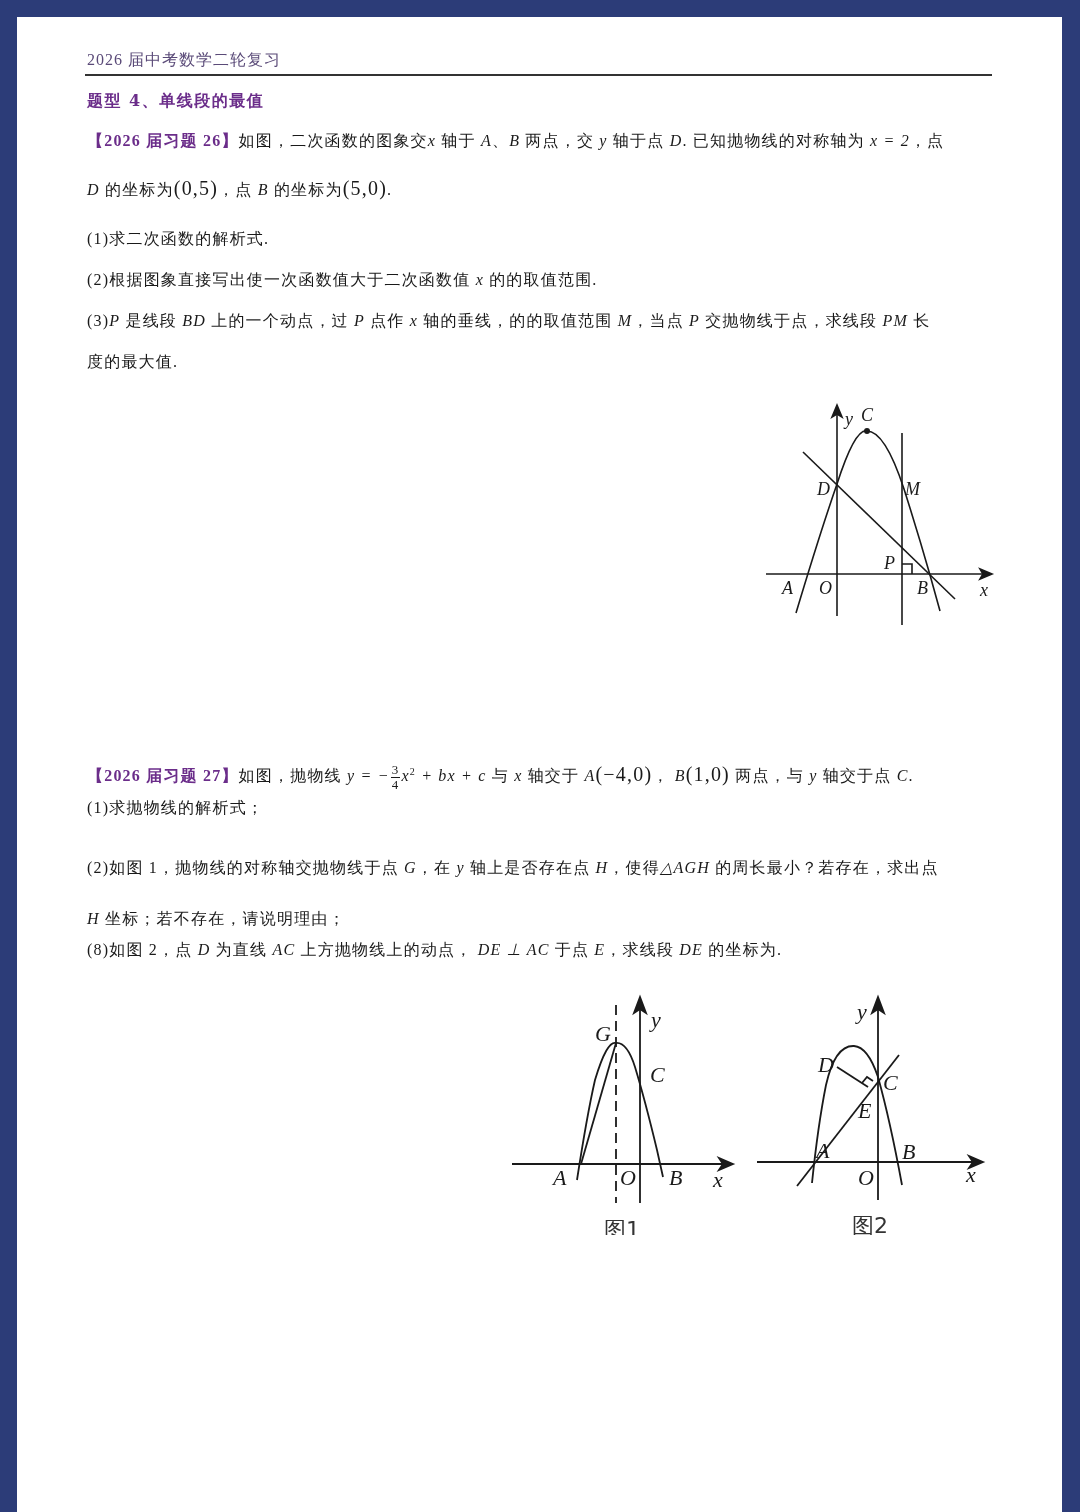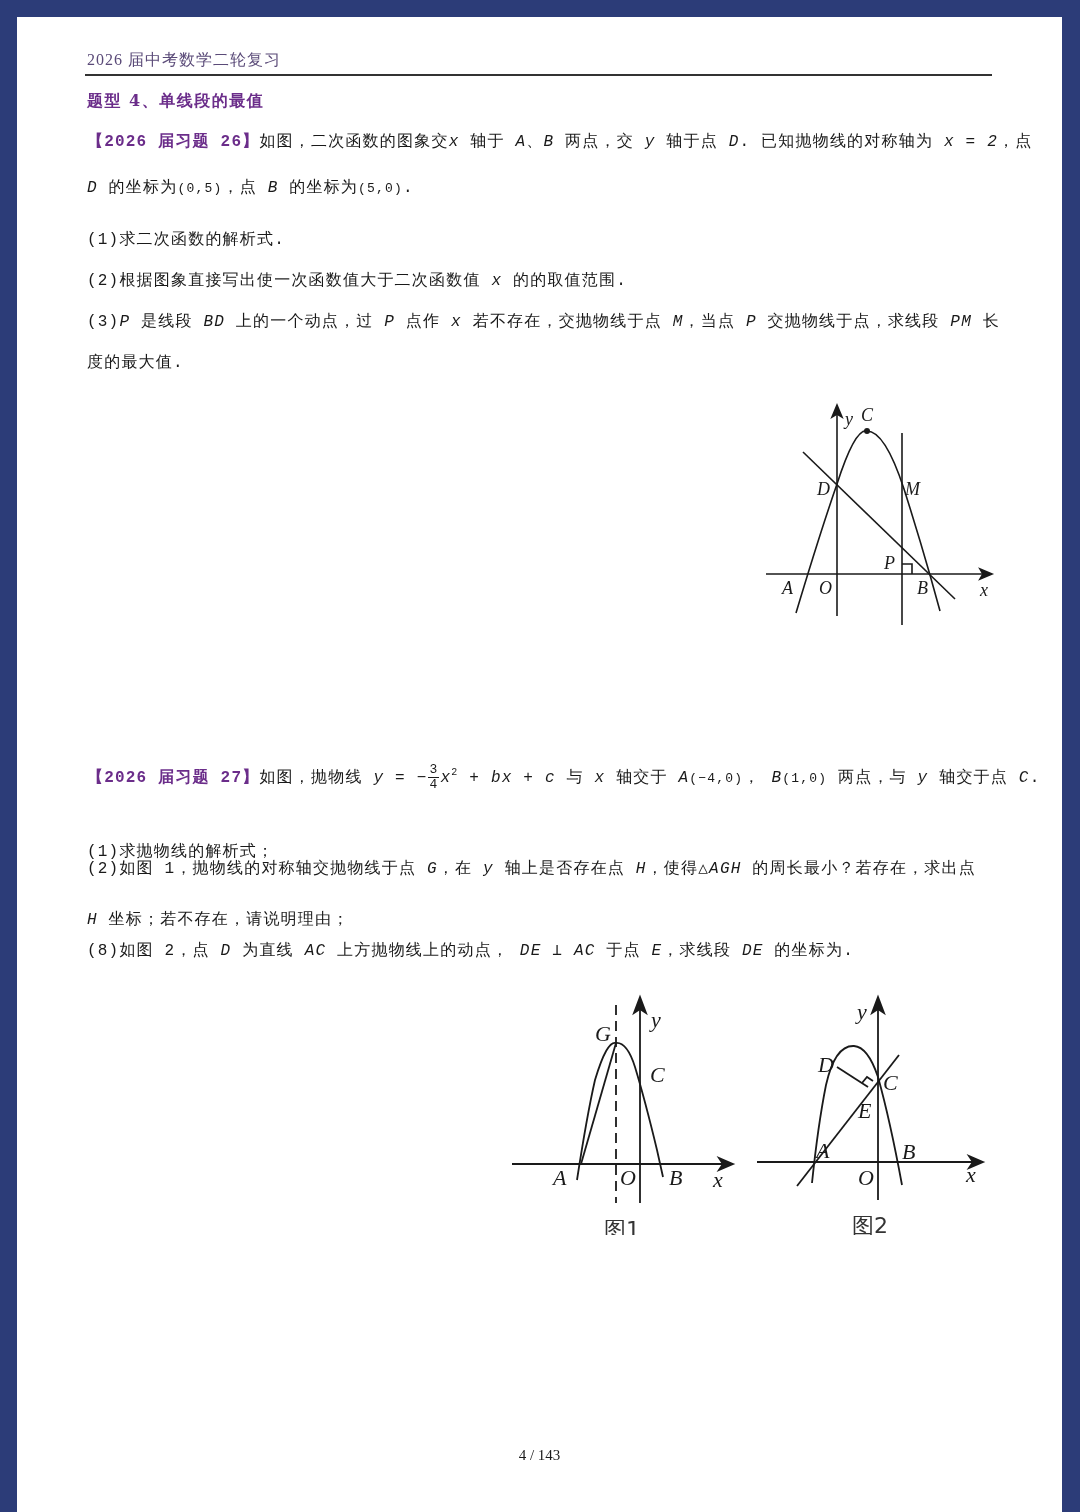--- a/index.html
+++ b/index.html
@@ -31,25 +31,25 @@
     left: 70px; top: 74px;
     font-size: 16px; font-weight: bold; color: #6b2d8a;
     letter-spacing: 1.5px;
     text-align: right;
   }
   .line {
     left: 70px;
     font-size: 16px;
     letter-spacing: 1.2px;
     white-space: nowrap;
-    font-family: Liberation Mono, monospace;
+    font-family: Liberation Serif, serif;
   }
   .tag { color: #6b2d8a; font-weight: bold; }
   .m { font-style: italic; }
-  .paren { font-size: 13px; }
+  .paren { font-size: 20px; }
   .frac {
     display: inline-block; vertical-align: middle;
     text-align: center; font-size: 13px; line-height: 14px;
     margin: 0 1px;
   }
   .frac span { display: block; }
   .frac .num { border-bottom: 1px solid #1a1a1a; padding: 0 1px; }
   sup { font-size: 10px; }
   .page-num {
     left: 0; width: 1045px; top: 1430px; text-align: center;
@@ -72,21 +72,21 @@
     <span class="tag">【2026 届习题 26】</span><span>如图，二次函数的图象交</span><span class="m">x</span><span> 轴于 </span><span class="m">A</span><span>、</span><span class="m">B</span><span> 两点，交 </span><span class="m">y</span><span> 轴于点 </span><span class="m">D</span><span>. 已知抛物线的对称轴为 </span><span class="m">x = 2</span><span>，点</span>
   </div>
   <div class="abs line" style="top:160px;">
     <span class="m">D</span><span> 的坐标为</span><span class="paren">(0,5)</span><span>，点 </span><span class="m">B</span><span> 的坐标为</span><span class="paren">(5,0)</span><span>.</span>
   </div>
   <div class="abs line" style="top:212px;">(1)求二次函数的解析式.</div>
   <div class="abs line" style="top:253px;text-align:right;">
     <span>(2)根据图象直接写出使一次函数值大于二次函数值 </span><span class="m">x</span><span> 的的取值范围.</span>
   </div>
   <div class="abs line" style="top:294px;">
-    <span>(3)</span><span class="m">P</span><span> 是线段 </span><span class="m">BD</span><span> 上的一个动点，过 </span><span class="m">P</span><span> 点作 </span><span class="m">x</span><span> 若不存在，交抛物线于点 </span><span class="m">M</span><span>，当点 </span><span class="m">P</span><span> 交抛物线于点，求线段 </span><span class="m">PM</span><span> 长</span>
+    <span>(3)</span><span class="m">P</span><span> 是线段 </span><span class="m">BD</span><span> 上的一个动点，过 </span><span class="m">P</span><span> 点作 </span><span class="m">x</span><span> 轴的垂线，的的取值范围 </span><span class="m">M</span><span>，当点 </span><span class="m">P</span><span> 交抛物线于点，求线段 </span><span class="m">PM</span><span> 长</span>
   </div>
   <div class="abs line" style="top:335px;">度的最大值.</div>
 
   <svg class="abs" style="left:743px; top:376px;" width="240" height="240" viewBox="0 0 240 240">
     <g stroke="#1a1a1a" stroke-width="1.6" fill="none">
 
       <line x1="6" y1="181" x2="228" y2="181"></line>
       <polygon points="232,181 220,176 223,181 220,186" fill="#1a1a1a"></polygon>
 
       <line x1="77" y1="18" x2="77" y2="223"></line>
@@ -110,21 +110,21 @@
       <text x="22" y="201">A</text>
       <text x="59" y="201">O</text>
       <text x="157" y="201">B</text>
       <text x="220" y="203">x</text>
     </g>
   </svg>
 
   <div class="abs line" style="top:746px;">
     <span class="tag">【2026 届习题 27】</span><span>如图，抛物线 </span><span class="m">y = −</span><span class="frac"><span class="num">3</span><span>4</span></span><span class="m">x</span><sup>2</sup><span class="m"> + bx + c</span><span> 与 </span><span class="m">x</span><span> 轴交于 </span><span class="m">A</span><span class="paren">(−4,0)</span><span>， </span><span class="m">B</span><span class="paren">(1,0)</span><span> 两点，与 </span><span class="m">y</span><span> 轴交于点 </span><span class="m">C</span><span>.</span>
   </div>
-  <div class="abs line" style="top:824px;">(1)求抛物线的解析式；</div>
+  <div class="abs line" style="top:781px;">(1)求抛物线的解析式；</div>
   <div class="abs line" style="top:841px;">
     <span>(2)如图 1，抛物线的对称轴交抛物线于点 </span><span class="m">G</span><span>，在 </span><span class="m">y</span><span> 轴上是否存在点 </span><span class="m">H</span><span>，使得</span><span class="m">△AGH</span><span> 的周长最小？若存在，求出点</span>
   </div>
   <div class="abs line" style="top:892px;">
     <span class="m">H</span><span> 坐标；若不存在，请说明理由；</span>
   </div>
   <div class="abs line" style="top:923px;">
     <span>(8)如图 2，点 </span><span class="m">D</span><span> 为直线 </span><span class="m">AC</span><span> 上方抛物线上的动点， </span><span class="m">DE ⊥ AC</span><span> 于点 </span><span class="m">E</span><span>，求线段 </span><span class="m">DE</span><span> 的坐标为.</span>
   </div>
 
@@ -167,14 +167,13 @@
       <text x="133" y="105">C</text>
       <text x="108" y="133">E</text>
       <text x="52" y="173" transform="translate(14,0)">A</text>
       <text x="152" y="174">B</text>
       <text x="108" y="200">O</text>
       <text x="216" y="197">x</text>
     </g>
     <text class="cap" x="120" y="248" text-anchor="middle" font-size="22" fill="#333">图2</text>
   </svg>
 
-  <div class="abs page-num">4 / 143</div>
 </div>
 
 </body></html>

